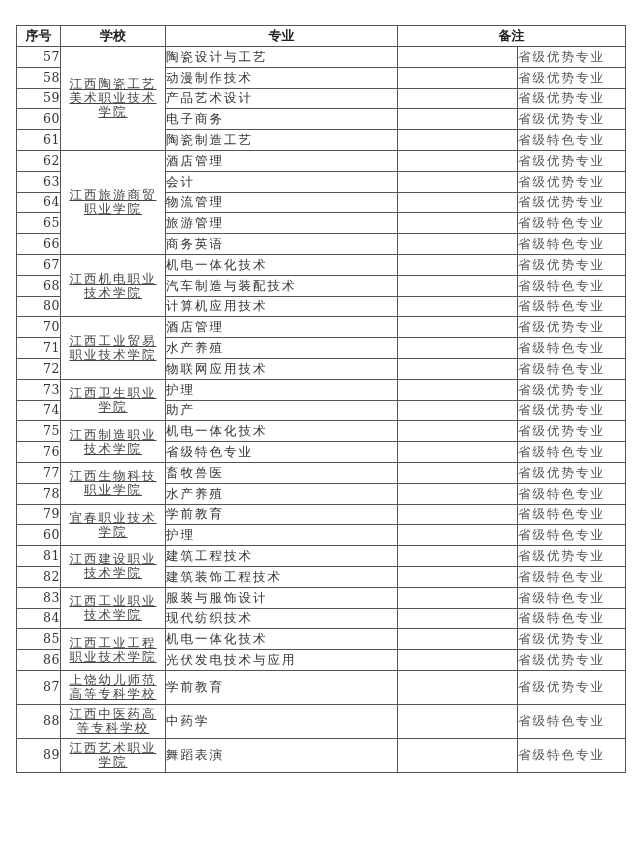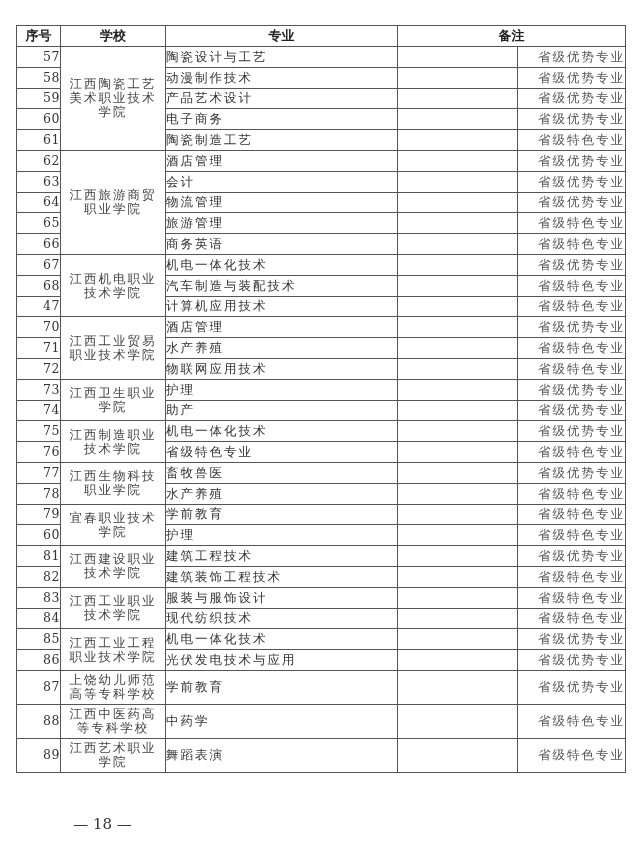--- a/index.html
+++ b/index.html
@@ -17,24 +17,24 @@
     font-size: 12.5px; line-height: 14px;
     overflow: hidden; white-space: nowrap;
   }
   table.main th {
     height: 20px; font-weight: bold; color: #222;
     font-family: "DejaVu Sans", "Liberation Sans", sans-serif;
     font-size: 13px; text-align: center;
   }
   td.no { text-align: right; color: #333; font-size: 12px; letter-spacing: 0.5px; }
   td.school { text-align: center; white-space: normal; color: #444;
-              letter-spacing: 2px; font-size: 12.5px; line-height: 15px; padding: 0 4px; }
+              letter-spacing: 2px; font-size: 12.5px; line-height: 15px; padding: 0 4px; text-decoration: underline; }
   td.major { text-align: left; padding-left: 6px; letter-spacing: 2px; color: #333; }
   td.blank { }
-  td.note { text-align: right; letter-spacing: 2px; color: #555; font-size: 12px; }
+  td.note { text-align: left; letter-spacing: 2px; color: #555; font-size: 12px; }
   tr.r { height: 20.8px; }
   tr.tall { height: 34px; }
   .pagenum {
     position: absolute; left: 0; top: 815px; width: 205px; text-align: center;
     font-size: 15px; color: #333;
   }
 </style>
 </head>
 <body>
 
@@ -125,21 +125,21 @@
           <td class="blank"></td>
           <td class="note">省级优势专业</td>
         </tr>
         <tr class="r">
           <td class="no">68</td>
           <td class="major">汽车制造与装配技术</td>
           <td class="blank"></td>
           <td class="note">省级特色专业</td>
         </tr>
         <tr class="r">
-          <td class="no">47</td>
+          <td class="no">80</td>
           <td class="major">计算机应用技术</td>
           <td class="blank"></td>
           <td class="note">省级特色专业</td>
         </tr>
         <tr class="r">
           <td class="no">70</td>
           <td class="school" rowspan="3">江西工业贸易<br>职业技术学院</td>
           <td class="major">酒店管理</td>
           <td class="blank"></td>
           <td class="note">省级优势专业</td>
@@ -264,14 +264,13 @@
         <tr class="tall">
           <td class="no">89</td>
           <td class="school" rowspan="1">江西艺术职业<br>学院</td>
           <td class="major">舞蹈表演</td>
           <td class="blank"></td>
           <td class="note">省级特色专业</td>
         </tr>
       </tbody>
   </table>
 
-  <div class="pagenum">— 18 —</div>
 </div>
 
 </body></html>

